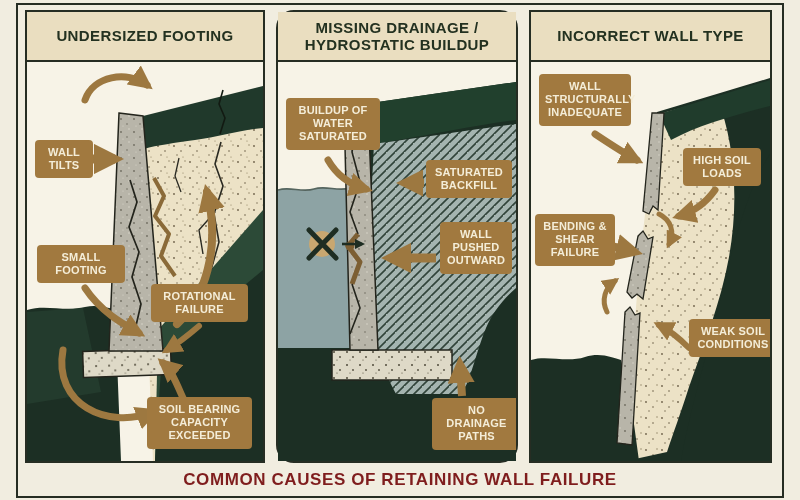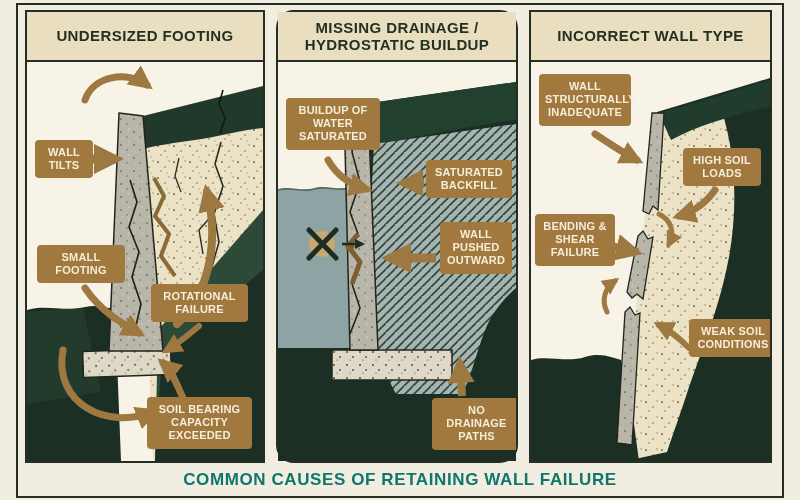--- a/index.html
+++ b/index.html
@@ -16,21 +16,21 @@
             display:flex;align-items:center;justify-content:center;text-align:center;
             font-weight:bold;font-size:15px;line-height:1.15;letter-spacing:.4px;
             color:#233120;padding:0 6px;box-sizing:border-box;}
   .p-content{position:relative;flex:1;overflow:hidden;}
   .p-content svg{position:absolute;left:0;top:0;width:100%;height:100%;}
   .lbl{position:absolute;background:#a1793f;color:#f4edd8;font-weight:bold;font-size:11px;
        line-height:1.2;text-align:center;padding:6px 6px;border-radius:4px;
        letter-spacing:.2px;box-sizing:border-box;}
   .footer{position:absolute;left:0;top:463px;width:800px;height:34px;
           display:flex;align-items:center;justify-content:center;
-          font-weight:bold;font-size:17px;letter-spacing:.6px;color:#0f766e;}
+          font-weight:bold;font-size:17px;letter-spacing:.6px;color:#7f1d1d;}
 </style>
 </head>
 <body>
 
 <div class="canvas">
   <div class="frame"></div>
 
   <div class="panel panel-1">
     <div class="p-header">UNDERSIZED FOOTING</div>
     <div class="p-content">

